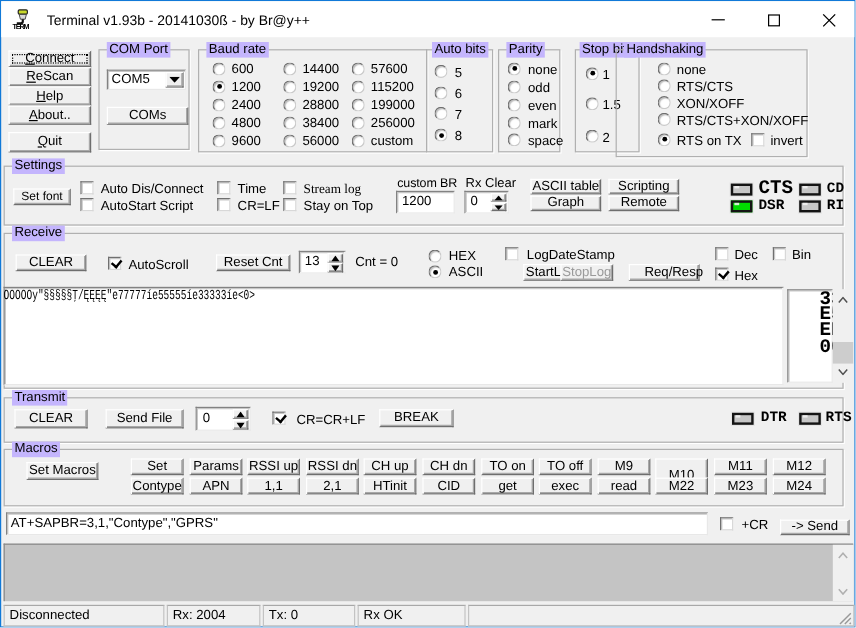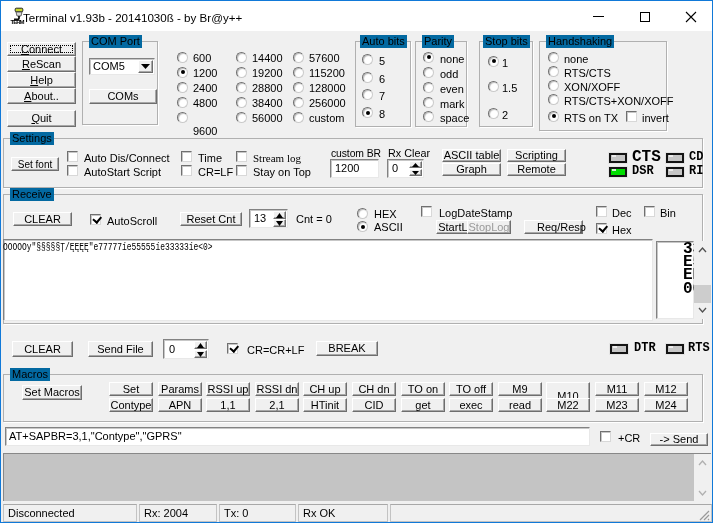--- a/index.html
+++ b/index.html
@@ -1,19 +1,19 @@
 <!DOCTYPE html>
 <html><head><meta charset="utf-8"><style>
 *{box-sizing:border-box;margin:0;padding:0}
 body{margin:0;width:713px;height:523px;overflow:hidden}
 .app{position:relative;width:713px;height:523px;background:#f0f0f0;border:1px solid #1179d8;
  font-family:"Liberation Sans",sans-serif;font-size:11px;color:#000}
 .t{position:absolute;white-space:nowrap;line-height:13px}
 .grp{position:absolute;border:1px solid #b0b0b0;box-shadow:1px 1px 0 #fff}
-.grp>i{position:absolute;top:-7px;font-style:normal;background:#0369a1;padding:0 2px;line-height:13px}
+.grp>i{position:absolute;top:-7px;font-style:normal;background:#c4b5fd;padding:0 2px;line-height:13px}
 .btn{position:absolute;background:#f0f0f0;border:1px solid;border-color:#fff #6e6e6e #6e6e6e #fff;
  box-shadow:inset -1px -1px 0 #a8a8a8;display:flex;align-items:center;justify-content:center;line-height:11px}
 .edit{position:absolute;background:#fff;border:1px solid;border-color:#828282 #e8e8e8 #e8e8e8 #828282;
  box-shadow:inset 1px 1px 0 #c7c7c7}
 .radio{position:absolute;width:11px;height:11px;border-radius:50%;background:#fff;
  border:1px solid #8f8f8f;border-color:#6f6f6f #cacaca #cacaca #6f6f6f;box-shadow:inset 1px 1px 1px #bdbdbd}
 .radio.on::after{content:"";position:absolute;left:2.5px;top:2.5px;width:4px;height:4px;border-radius:50%;background:#000}
 .cb{position:absolute;width:11px;height:11px;background:#fff;border:1px solid;border-color:#707070 #d8d8d8 #d8d8d8 #707070;box-shadow:inset 1px 1px 0 #c7c7c7}
 .cb.on::after{content:"";position:absolute;left:1.5px;top:1px;width:6px;height:3.5px;border-left:2px solid #000;border-bottom:2px solid #000;transform:rotate(-50deg)}
 .led{position:absolute;width:18px;height:10px;background:#c6c6c6;border:2px solid #141414;box-shadow:0 0 0 1px #e4e4e4}
@@ -23,21 +23,21 @@
 </style></head><body>
 <div class="app">
 
 <div style="position:absolute;left:0;top:0;right:0;height:30px;background:#fff"></div>
 <svg style="position:absolute;left:9px;top:6px" width="15" height="18" viewBox="0 0 15 18">
 <rect x="5.2" y="1.2" width="7.6" height="3.6" rx="1" fill="#c8d82a" stroke="#222" stroke-width="1"></rect>
 <path d="M6 5 L12 5 L11 9 L7 9 Z" fill="#d8d8d8" stroke="#444" stroke-width="0.8"></path>
 <path d="M9 9 L9 11 Q9 12.5 7 12.5 L4 12.5" stroke="#111" stroke-width="1.8" fill="none"></path>
 <text x="0.5" y="17" font-size="6" font-family="Liberation Sans" font-weight="bold" fill="#000" textLength="14">TERM</text>
 </svg>
-<div class="t" style="left:22px;top:10px;font-size:11.6px">Terminal v1.93b - 20141030ß - by Br@y++</div>
+<div class="t" style="left:38px;top:10px;font-size:11.6px">Terminal v1.93b - 20141030ß - by Br@y++</div>
 <div style="position:absolute;left:592px;top:15px;width:11px;height:1px;background:#000"></div>
 <div style="position:absolute;left:639px;top:11px;width:10px;height:10px;border:1px solid #000"></div>
 <svg style="position:absolute;left:684px;top:10px" width="12" height="12" viewBox="0 0 12 12">
       <path d="M1 1 L11 11 M11 1 L1 11" stroke="#000" stroke-width="1.1"></path>
     </svg>
 <div class="btn" style="left:6px;top:41px;width:69px;height:14px;outline:1px dotted #000;outline-offset:-4px"><u>C</u>onnect</div>
 <div class="btn" style="left:6px;top:55px;width:69px;height:16px;"><u>R</u>eScan</div>
 <div class="btn" style="left:6px;top:71px;width:69px;height:16px;"><u>H</u>elp</div>
 <div class="btn" style="left:6px;top:87px;width:69px;height:16px;"><u>A</u>bout..</div>
 <div class="btn" style="left:6px;top:109px;width:69px;height:17px;"><u>Q</u>uit</div>
@@ -45,46 +45,49 @@
       <i style="left:6px">COM Port</i>
     </div>
 <div class="edit" style="left:88px;top:57px;width:66px;height:17px"></div>
 <div class="t" style="left:92px;top:59px;">COM5</div>
 <div class="btn" style="left:137px;top:59px;width:15px;height:13px;">
       <svg width="9" height="5" viewBox="0 0 9 5">
         <path d="M0 0 h9 l-4.5 5z" fill="#000"></path>
       </svg>
     </div>
 <div class="btn" style="left:88px;top:88px;width:68px;height:15px;">COMs</div>
+<div class="grp" style="left:164px;top:40px;width:191px;height:86px">
+      <i style="left:6px">Baud rate</i>
+    </div>
 <span class="radio" style="left:176px;top:50.5px"></span>
 <div class="t" style="left:192px;top:50.5px;">600</div>
 <span class="radio" style="left:235px;top:50.5px"></span>
 <div class="t" style="left:251px;top:50.5px;">14400</div>
 <span class="radio" style="left:292px;top:50.5px"></span>
 <div class="t" style="left:308px;top:50.5px;">57600</div>
 <span class="radio on" style="left:176px;top:65.5px"></span>
 <div class="t" style="left:192px;top:65.5px;">1200</div>
 <span class="radio" style="left:235px;top:65.5px"></span>
 <div class="t" style="left:251px;top:65.5px;">19200</div>
 <span class="radio" style="left:292px;top:65.5px"></span>
 <div class="t" style="left:308px;top:65.5px;">115200</div>
 <span class="radio" style="left:176px;top:81px"></span>
 <div class="t" style="left:192px;top:81px;">2400</div>
 <span class="radio" style="left:235px;top:81px"></span>
 <div class="t" style="left:251px;top:81px;">28800</div>
 <span class="radio" style="left:292px;top:81px"></span>
-<div class="t" style="left:308px;top:81px;">128000</div>
+<div class="t" style="left:308px;top:81px;">199000</div>
 <span class="radio" style="left:176px;top:96px"></span>
 <div class="t" style="left:192px;top:96px;">4800</div>
 <span class="radio" style="left:235px;top:96px"></span>
 <div class="t" style="left:251px;top:96px;">38400</div>
 <span class="radio" style="left:292px;top:96px"></span>
 <div class="t" style="left:308px;top:96px;">256000</div>
 <span class="radio" style="left:176px;top:110.5px"></span>
-<div class="t" style="left:192px;top:110.5px;margin-top:13px;">9600</div>
+<div class="t" style="left:192px;top:110.5px;">9600</div>
 <span class="radio" style="left:235px;top:110.5px"></span>
 <div class="t" style="left:251px;top:110.5px;">56000</div>
 <span class="radio" style="left:292px;top:110.5px"></span>
 <div class="t" style="left:308px;top:110.5px;">custom</div>
 <div class="grp" style="left:354px;top:40px;width:56px;height:86px">
       <i style="left:4px">Auto bits</i>
     </div>
 <span class="radio" style="left:361px;top:53px"></span>
 <div class="t" style="left:378px;top:54px;">5</div>
 <span class="radio" style="left:361px;top:71px"></span>
@@ -108,21 +111,21 @@
 <div class="t" style="left:439px;top:111px;">space</div>
 <div class="grp" style="left:478px;top:40px;width:54px;height:86px">
       <i style="left:3px">Stop bits</i>
     </div>
 <span class="radio on" style="left:487px;top:54.5px"></span>
 <div class="t" style="left:501px;top:55.5px;">1</div>
 <span class="radio" style="left:487px;top:79.5px"></span>
 <div class="t" style="left:501px;top:80.5px;">1.5</div>
 <span class="radio" style="left:487px;top:106.5px"></span>
 <div class="t" style="left:501px;top:107.5px;">2</div>
-<div class="grp" style="left:538px;top:40px;width:128px;height:90px">
+<div class="grp" style="left:512px;top:40px;width:160px;height:90px">
       <i style="left:6px">Handshaking</i>
     </div>
 <span class="radio" style="left:547px;top:50.5px"></span>
 <div class="t" style="left:563px;top:51.5px;">none</div>
 <span class="radio" style="left:547px;top:64.5px"></span>
 <div class="t" style="left:563px;top:65.5px;">RTS/CTS</div>
 <span class="radio" style="left:547px;top:79px"></span>
 <div class="t" style="left:563px;top:80px;">XON/XOFF</div>
 <span class="radio" style="left:547px;top:93px"></span>
 <div class="t" style="left:563px;top:94px;">RTS/CTS+XON/XOFF</div>
@@ -214,20 +217,23 @@
 <div class="edit" style="left:655px;top:240px;width:38px;height:78px"></div>
 <div class="t mono" style="left:682px;top:242px;font-size:16px;line-height:13.2px">33<br>E5<br>EB<br>00</div>
 <div style="position:absolute;left:693px;top:240px;width:17px;height:78px;background:#f0f0f0"></div>
 <svg style="position:absolute;left:697px;top:246px" width="9" height="6" viewBox="0 0 9 6">
       <path d="M1 5 L4.5 1 L8 5" stroke="#505050" stroke-width="1.3" fill="none"></path>
     </svg>
 <svg style="position:absolute;left:697px;top:306px" width="9" height="6" viewBox="0 0 9 6">
       <path d="M1 1 L4.5 5 L8 1" stroke="#505050" stroke-width="1.3" fill="none"></path>
     </svg>
 <div style="position:absolute;left:693px;top:284px;width:17px;height:18px;background:#cdcdcd"></div>
+<div class="grp" style="left:2px;top:330px;width:700px;height:38px">
+      <i style="left:6px">Transmit</i>
+    </div>
 <div class="btn" style="left:11px;top:340px;width:61px;height:16px;">CLEAR</div>
 <div class="btn" style="left:87px;top:340px;width:65px;height:16px;">Send File</div>
 <div class="edit" style="left:162px;top:338px;width:46px;height:20px"></div>
 <div class="t" style="left:168px;top:342px;">0</div>
 <div class="btn" style="left:193px;top:340px;width:13px;height:8px">
       <svg width="7" height="5" viewBox="0 0 7 5">
         <path d="M0 5 h7 l-3.5 -5z" fill="#000"></path>
       </svg>
     </div>
 <div class="btn" style="left:193px;top:349px;width:13px;height:8px">

